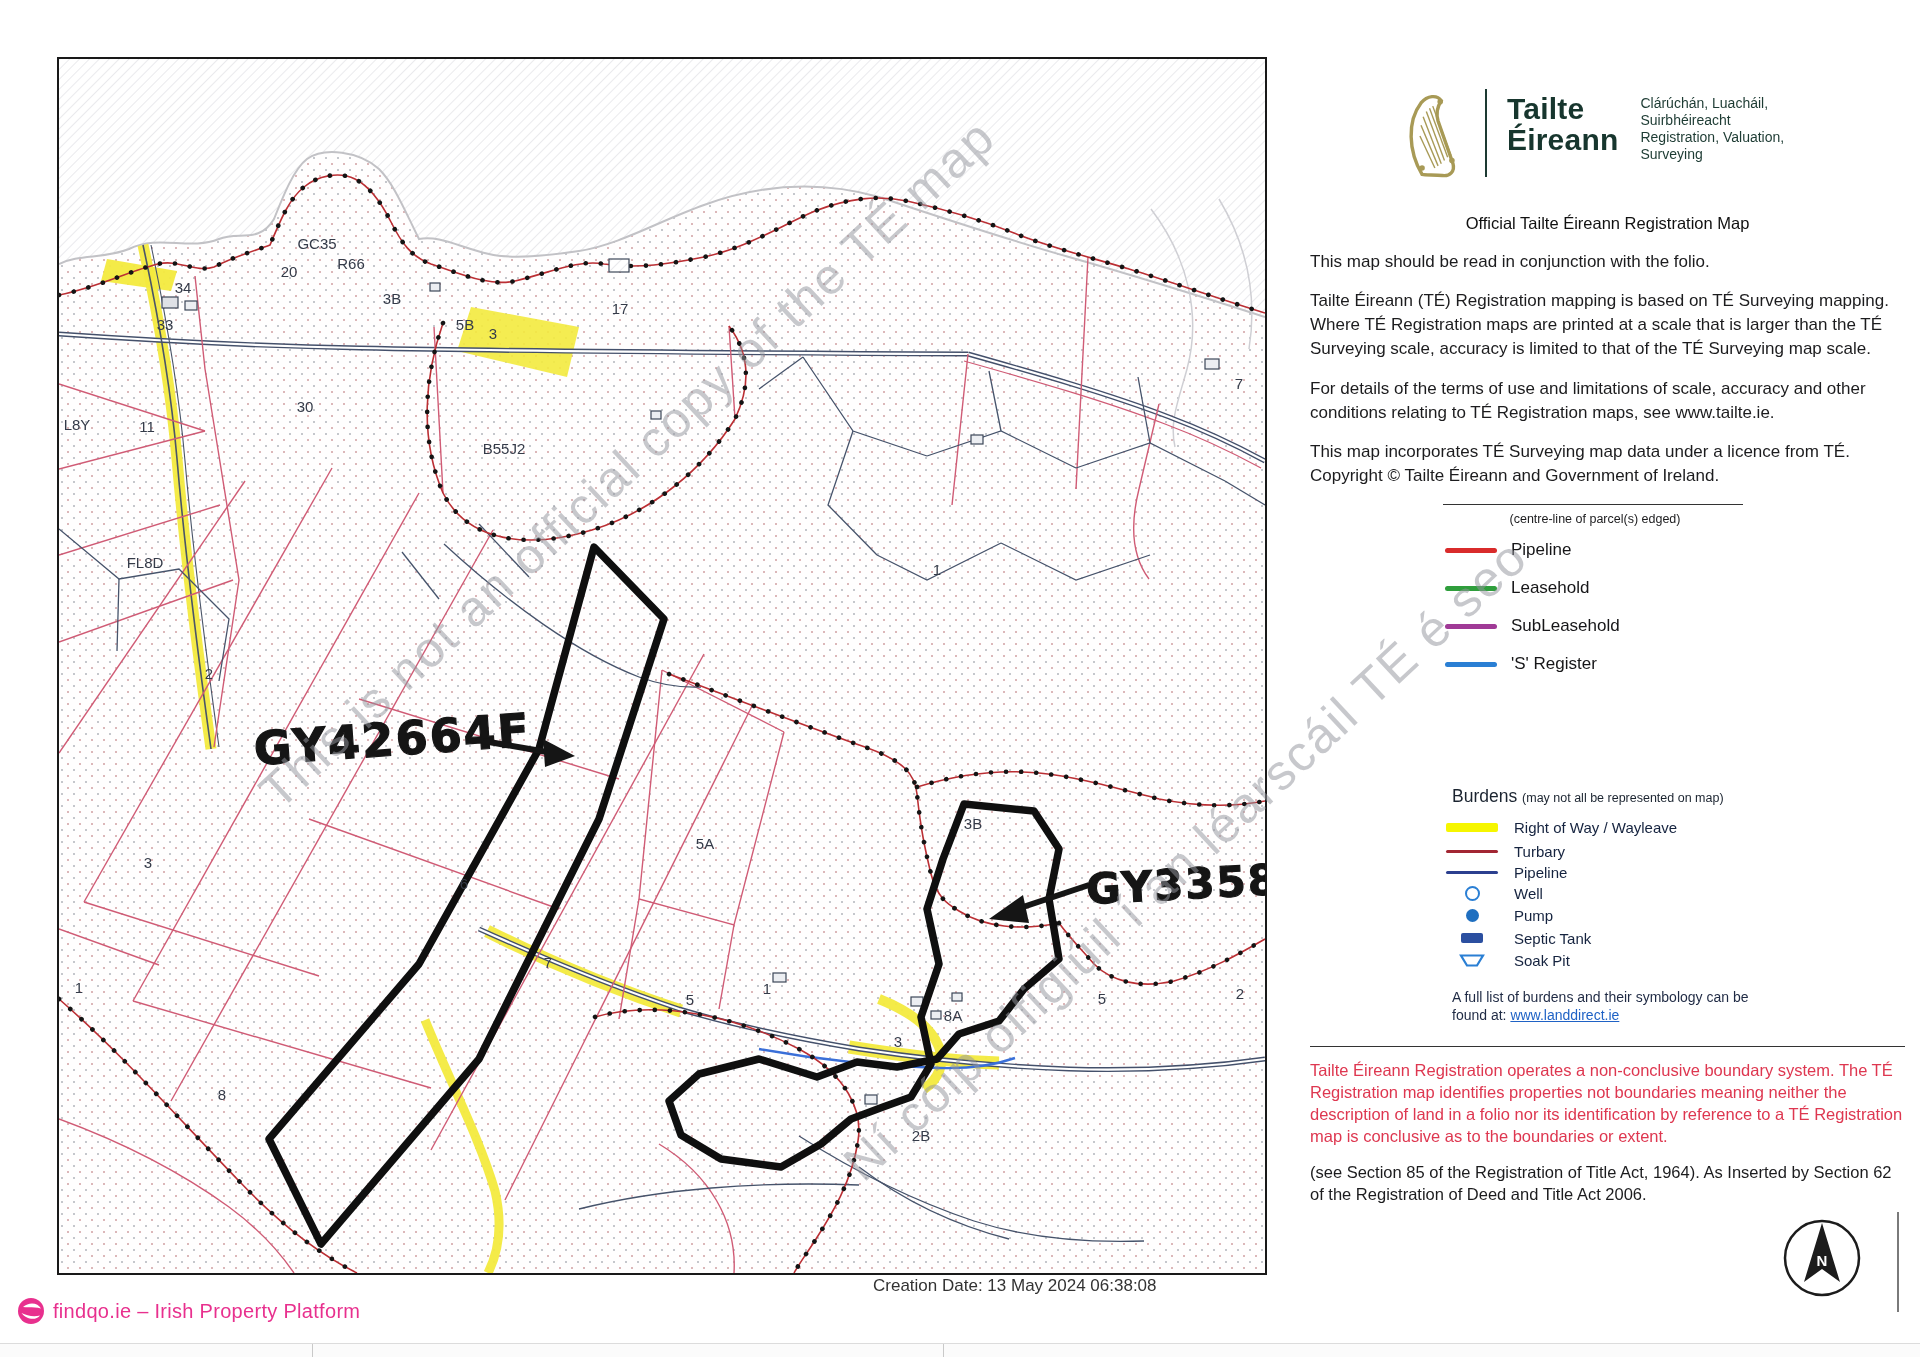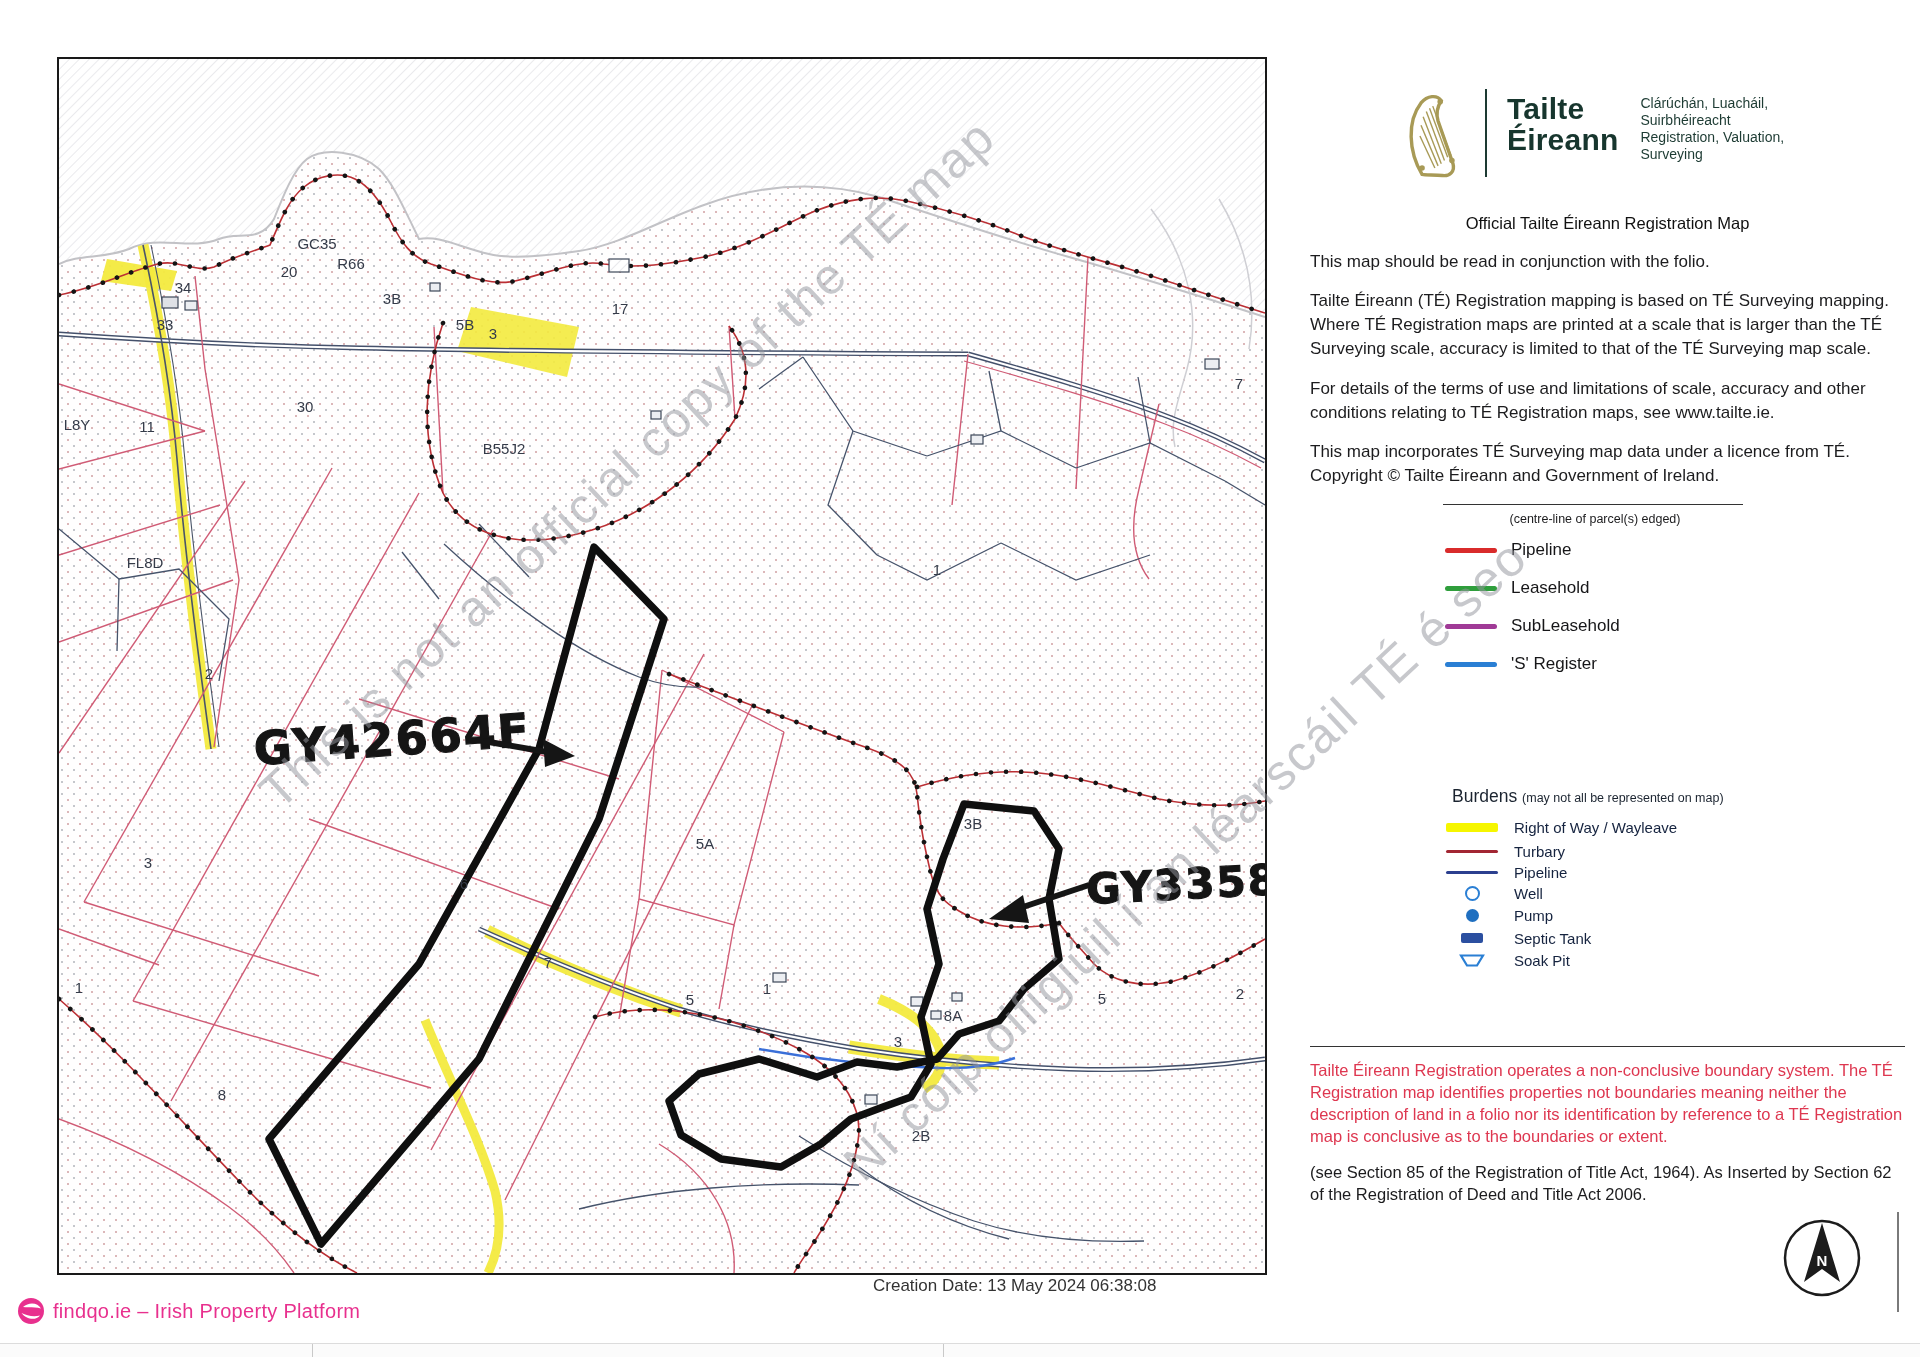--- a/index.html
+++ b/index.html
@@ -361,20 +361,23 @@
   </div>
   <div class="burden-row" style="top:951px;text-align:right;">
     <div class="bswatch">
       <svg width="26" height="13">
         <path d="M2,1.5 H24 L18,11.5 H8 Z" fill="none" stroke="#2a7fd4" stroke-width="2.2"></path>
       </svg>
     </div>
     <div class="b-label">Soak Pit</div>
   </div>
 
+  <div class="burdens-footnote">
+    <span>A full list of burdens and their symbology can be found at: </span><a href="#">www.landdirect.ie</a>
+  </div>
 
   <div class="divider2"></div>
   <div class="disclaimer-red">Tailte Éireann Registration operates a non-conclusive boundary system. The TÉ Registration map identifies properties not boundaries meaning neither the description of land in a folio nor its identification by reference to a TÉ Registration map is conclusive as to the boundaries or extent.</div>
   <div class="disclaimer-note">(see Section 85 of the Registration of Title Act, 1964). As Inserted by Section 62 of the Registration of Deed and Title Act 2006.</div>
 
   <svg class="compass" viewBox="0 0 84 84">
     <circle cx="42" cy="42" r="37" fill="#fff" stroke="#1c1c1c" stroke-width="2.5"></circle>
     <polygon points="42,7 60,66 42,53 24,66" fill="#1c1c1c"></polygon>
     <text x="42" y="50" text-anchor="middle" font-size="15" font-weight="bold" fill="#ffffff" font-family="Liberation Sans, sans-serif">N</text>
   </svg>

